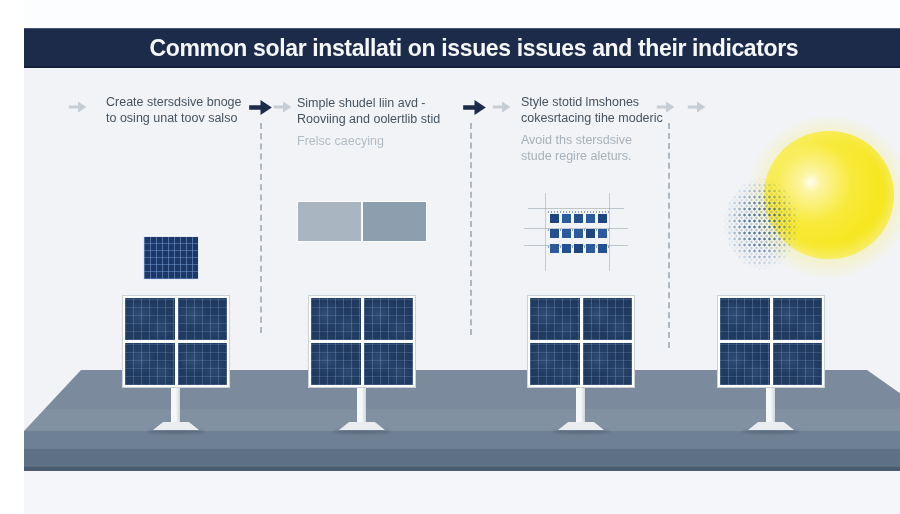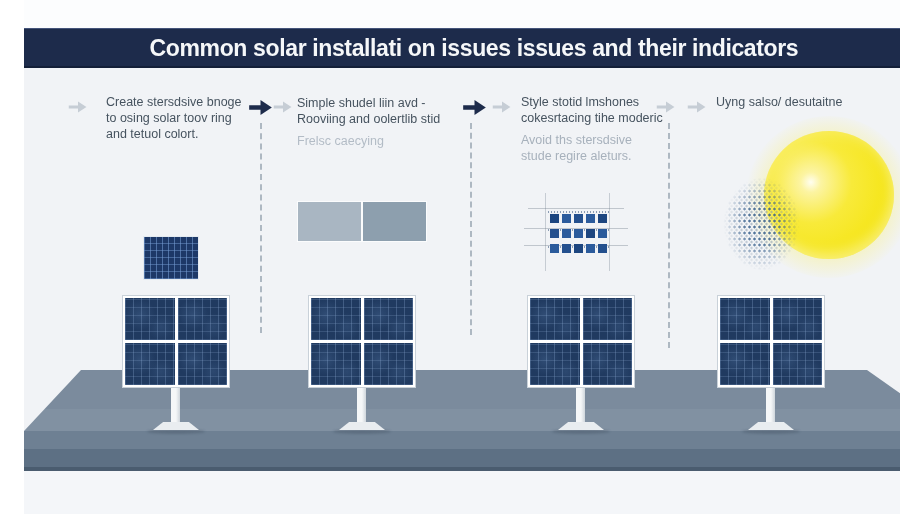--- a/index.html
+++ b/index.html
@@ -154,36 +154,34 @@
       </svg>
   </span>
   <span class="arrow a-light5">
     <svg width="20" height="14" viewBox="0 0 26 18">
         <path d="M1 7h13v4H1z M13 2l11 7-11 7z" fill="#c6cdd5"></path>
       </svg>
   </span>
 
   <div class="col-text ct1">
     <span class="line">Create stersdsive bnoge</span>
-    <span class="line">to osing solar toov ring</span>
-    <span class="line">and tetuol colort.</span>
+    <span class="line">to osing unat toov salso</span>
   </div>
   <div class="col-text ct3">
     <span class="line">Style stotid lmshones</span>
     <span class="line">cokesrtacing tihe moderic</span>
     <span class="sub s3">Avoid ths stersdsive</span>
     <span class="sub s3" style="margin-top:0;">stude regire aleturs.</span>
   </div>
   <div class="col-text ct2">
     <span class="line">Simple shudel liin avd -</span>
     <span class="line">Rooviing and oolertlib stid</span>
     <span class="sub">Frelsc caecying</span>
   </div>
   <div class="col-text ct4">
-    <span class="line">Uyng salso/ desutaitne</span>
   </div>
 
   <div class="mini-panel"></div>
 
   <div class="two-rects">
     <div class="r1"></div>
     <div class="r2"></div>
   </div>
 
   <div class="schematic">

